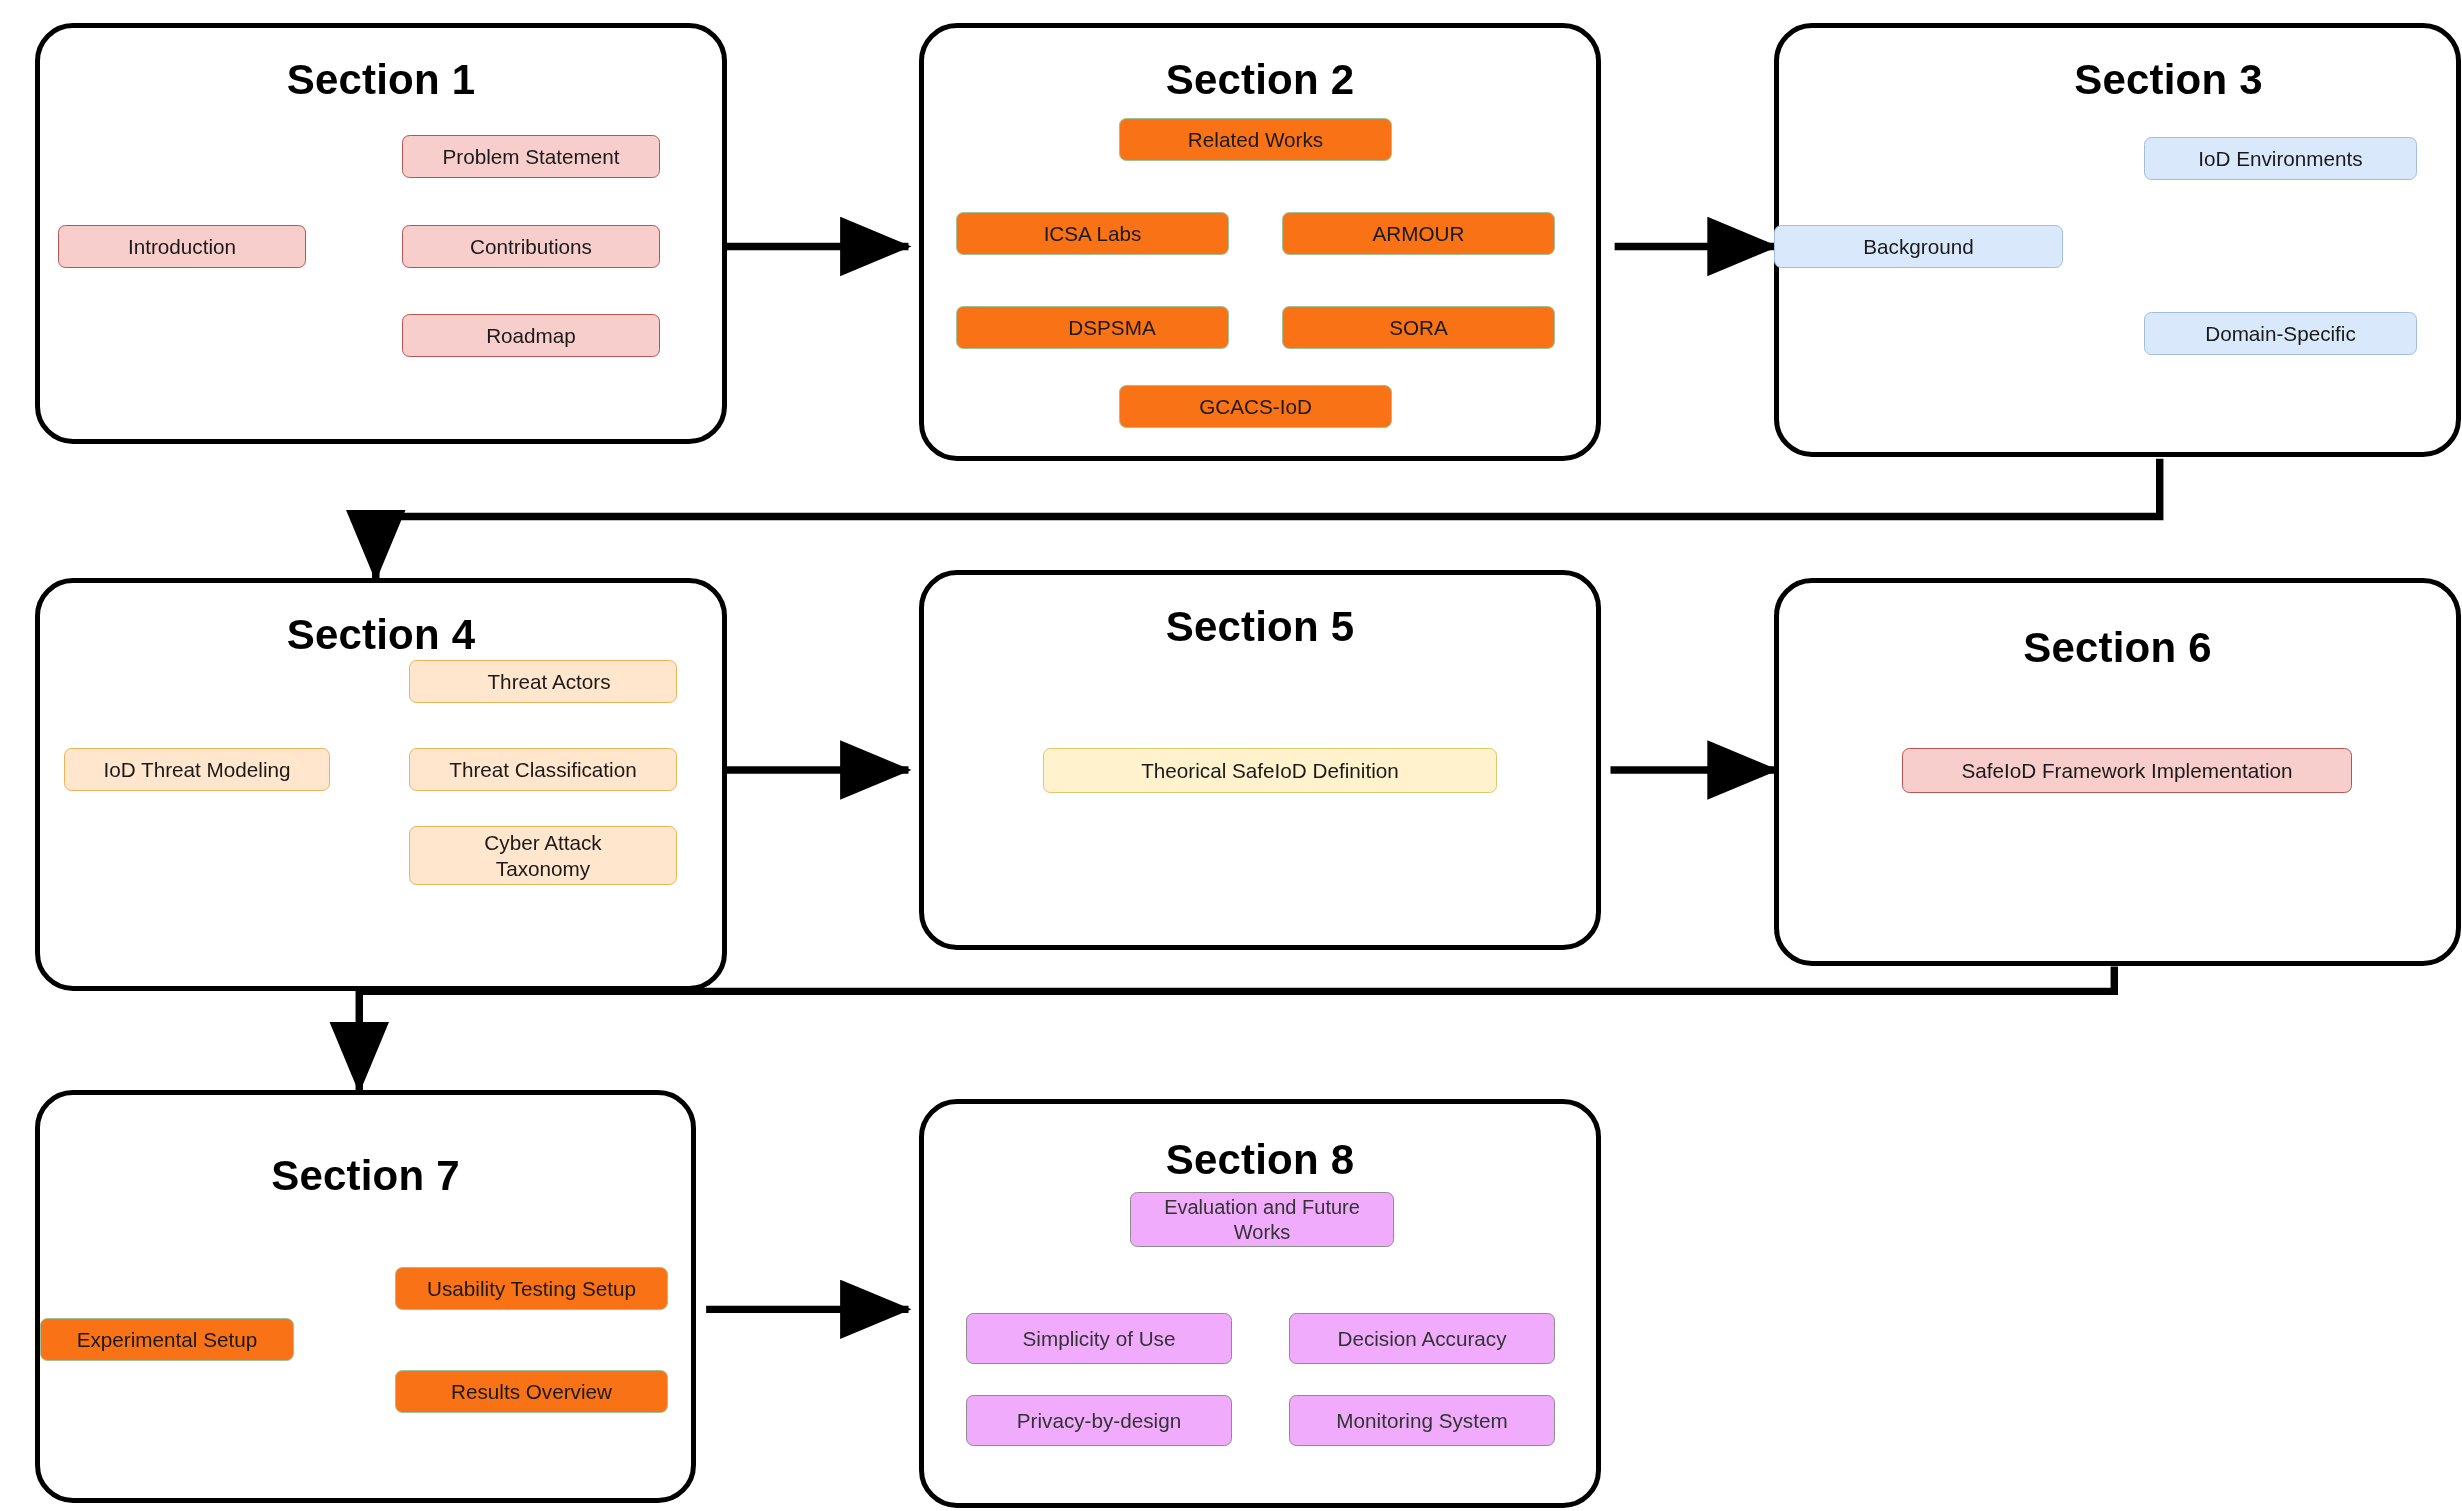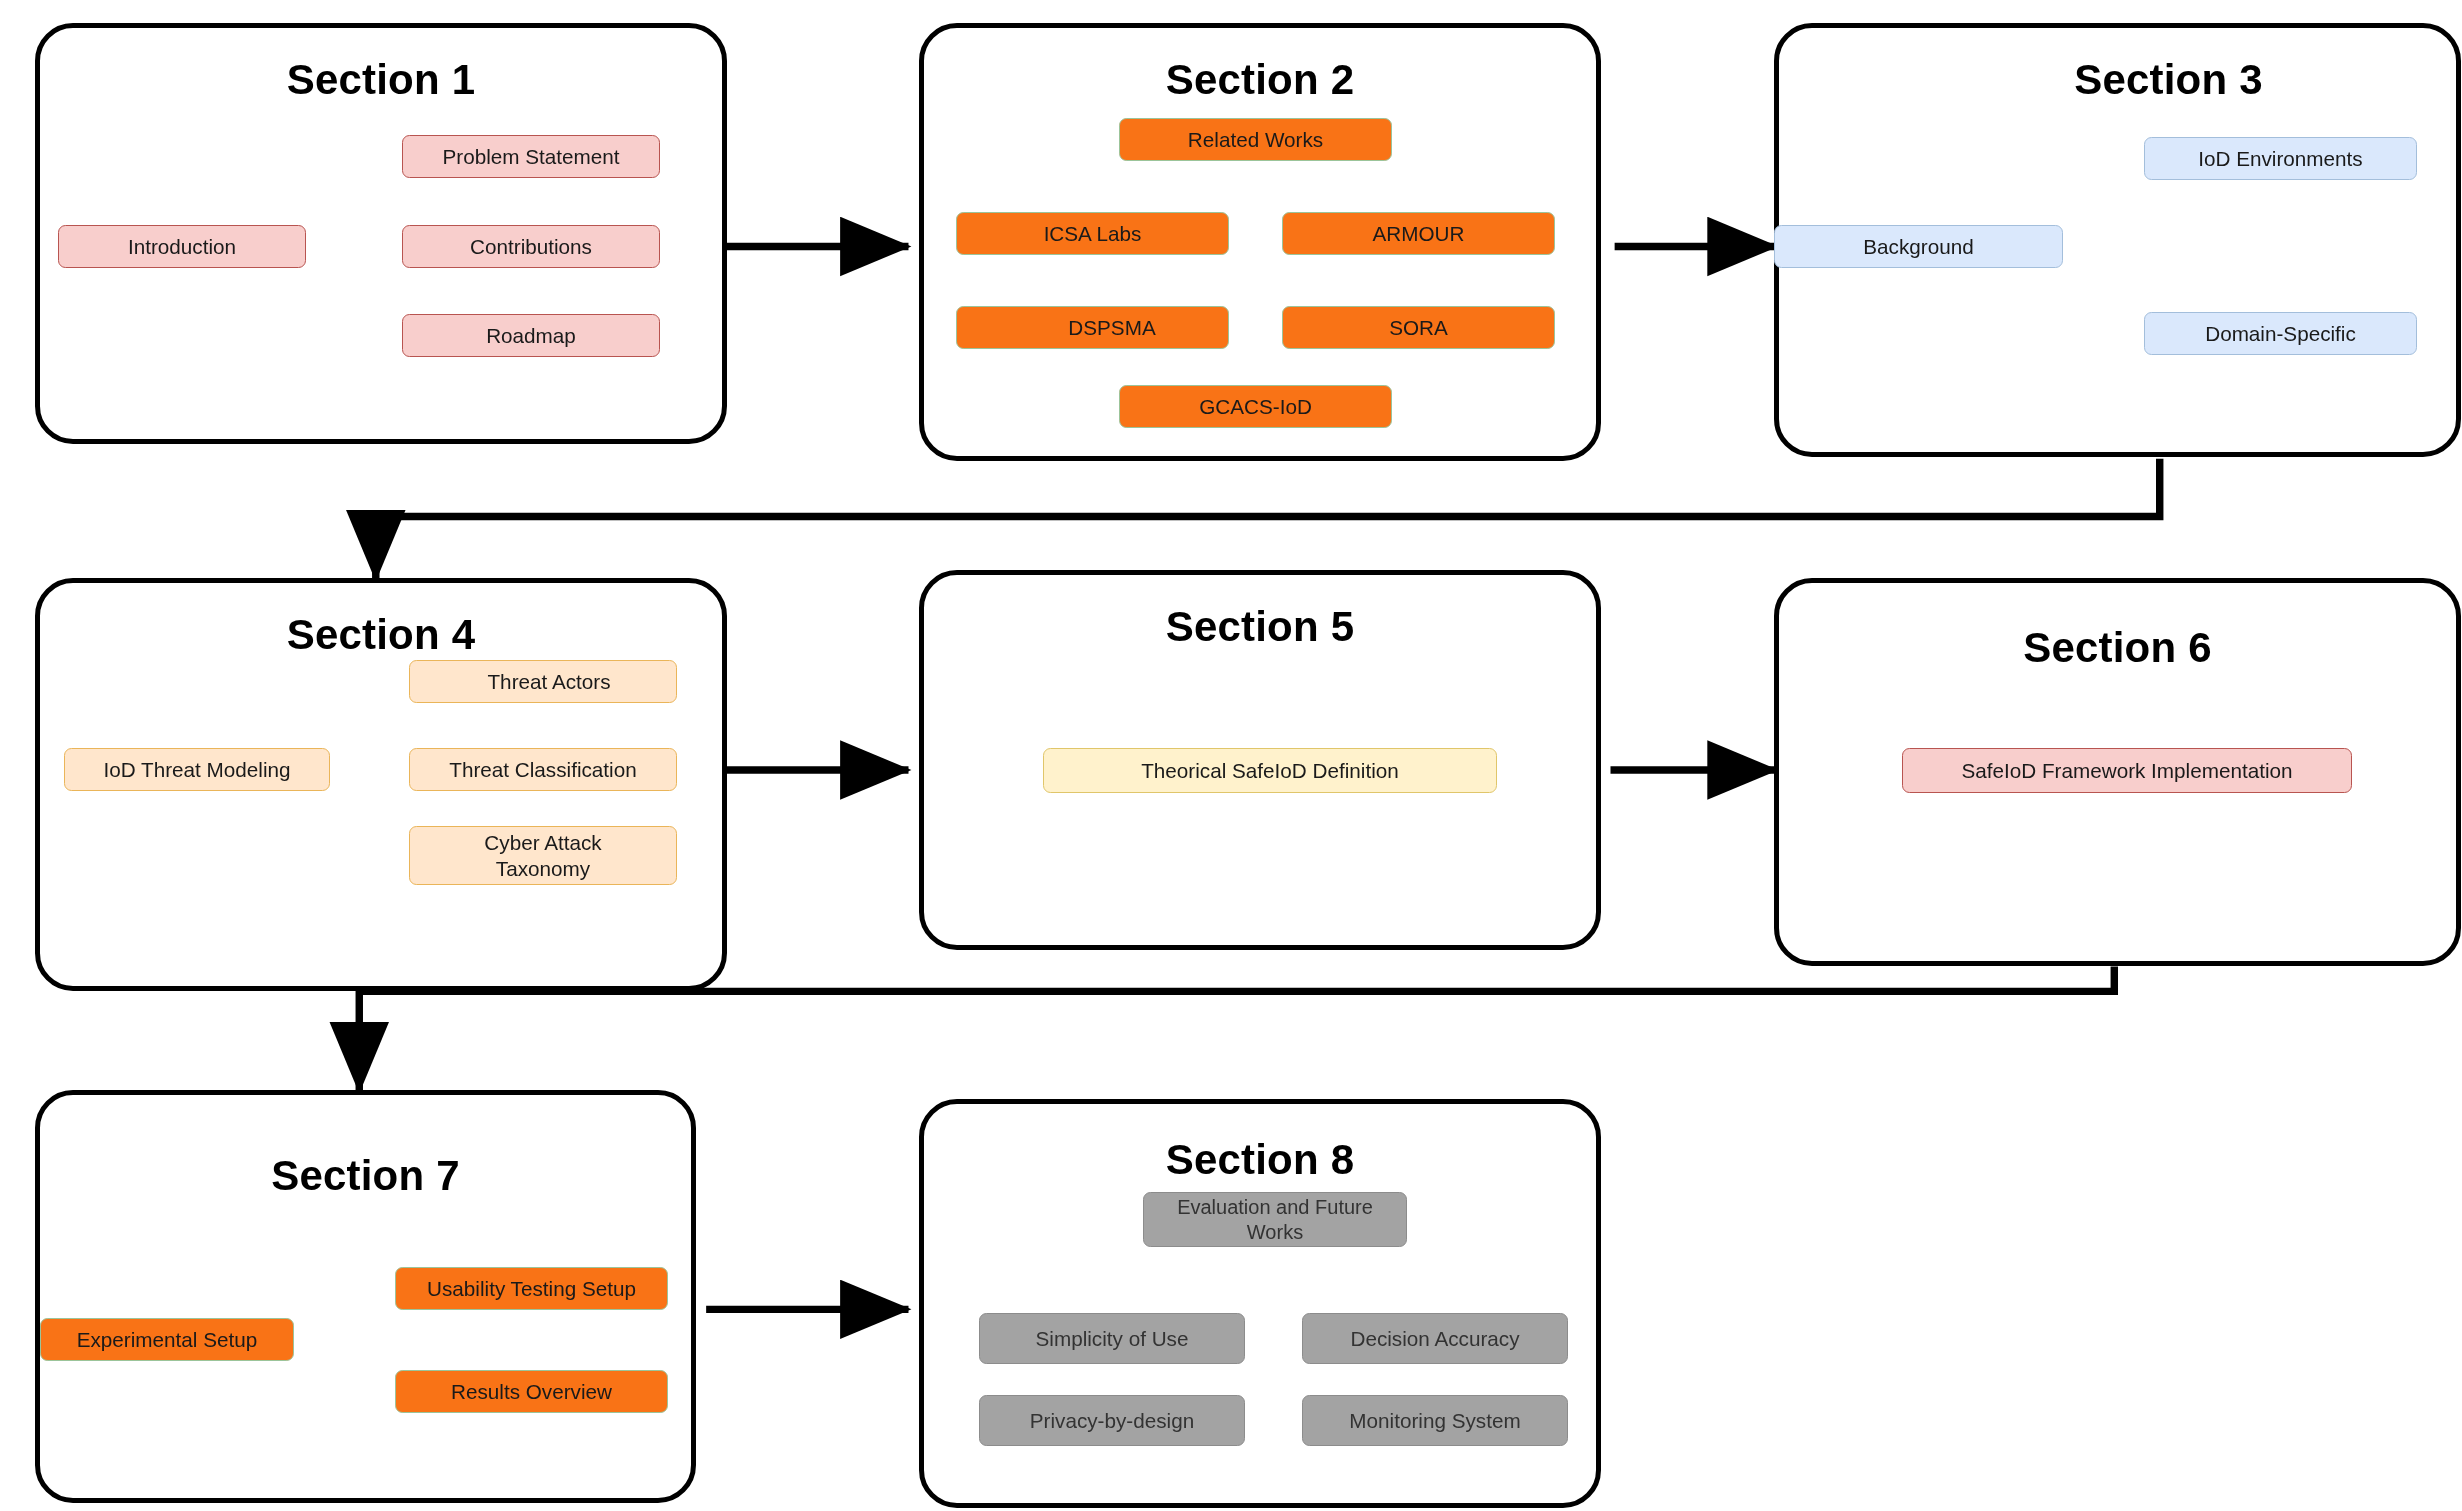--- a/index.html
+++ b/index.html
@@ -50,21 +50,21 @@
     font-size: 20.7px;
     line-height: 1.22;
     color: #1a1a1a;
     padding: 1.7px 5px;
   }
   .node.pink   { background:#f8cecc; border-color:#b85450; }
   .node.green  { background:#f97316; border-color:#9bc49a; }
   .node.blue   { background:#dae8fc; border-color:#a3bedb; }
   .node.orange { background:#ffe6cc; border-color:#eab559; }
   .node.yellow { background:#fff2cc; border-color:#e0c66a; }
-  .node.gray   { background:#a3a3a3; border-color:#8c8c8c; color:#333333;margin-left:13px; }
+  .node.gray   { background:#f0abfc; border-color:#8c8c8c; color:#333333; }
 </style>
 </head>
 <body>
 
 <div id="canvas">
 
   <svg id="wires" viewBox="0 0 2981 1830" xmlns="http://www.w3.org/2000/svg">
     <defs>
       <marker id="arrowBlack" markerWidth="11" markerHeight="11" refX="9.2" refY="4" orient="auto" markerUnits="strokeWidth">
         <path d="M0,0 L9.6,4 L0,8 z" fill="#000000"></path>

